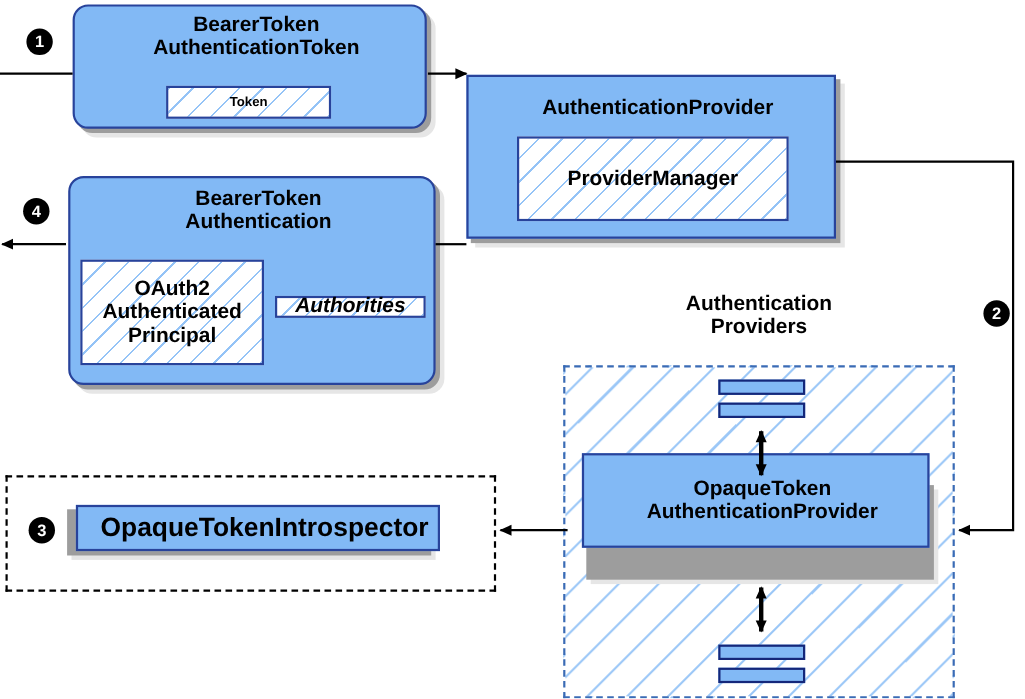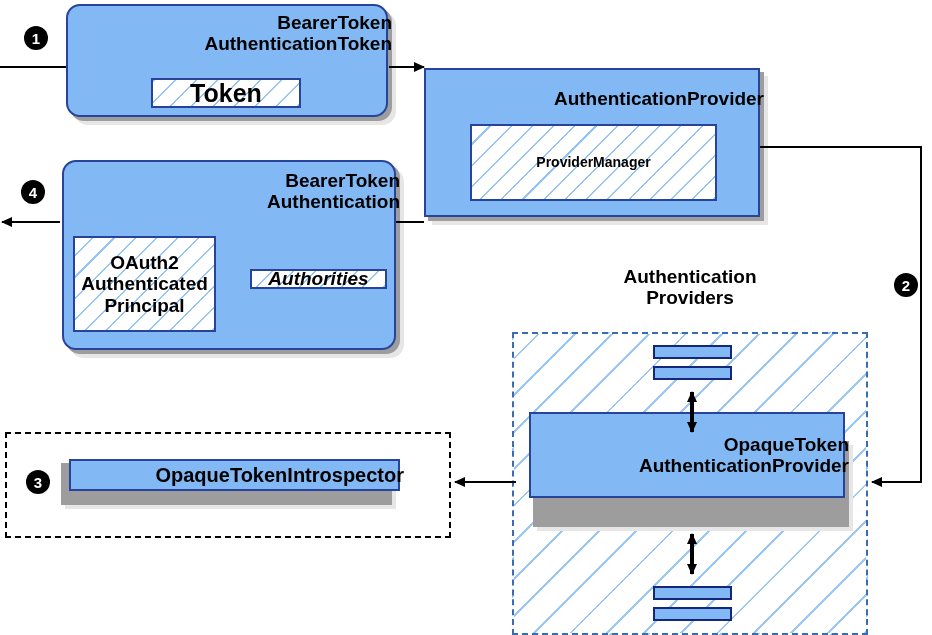--- a/index.html
+++ b/index.html
@@ -25,21 +25,21 @@
     border: 2px solid #28439b;
     color: #000000;
     font-weight: bold;
     display: flex;
     flex-direction: column;
     align-items: center;
     z-index: 5;
   }
   .node .title {
     width: 100%;
-    text-align: right;
+    text-align: center;
     white-space: pre-line;
     line-height: 1.12;
     margin-left: 12px;
   }
   .rounded {
     border-radius: 14px;
   }
   
   .shadow-dark {
     position: absolute;
@@ -212,46 +212,46 @@
   <div class="shadow-dark" style="left:533px; top:441px; width:316px; height:86px;"></div>
   <div class="node" style="left:529px; top:412px; width:316px; height:86px; justify-content:center; font-size:19px;">
     <div class="title">OpaqueToken
 AuthenticationProvider</div>
   </div>
 
   <div class="panel-black-dashed" style="left:5px; top:432px; width:446px; height:106px;"></div>
 
   <div class="shadow-light" style="left:65px; top:467px; width:331px; height:42px;"></div>
   <div class="shadow-dark" style="left:61px; top:463px; width:331px; height:42px;"></div>
-  <div class="node" style="left:69px; top:459px; width:331px; height:32px; justify-content:center; font-size:20px;">
+  <div class="node" style="left:69px; top:459px; width:331px; height:42px; justify-content:center; font-size:24px;">
     <div class="title">OpaqueTokenIntrospector</div>
   </div>
 
   <div class="shadow-light" style="left:432px; top:76px; width:336px; height:149px;"></div>
   <div class="shadow-dark" style="left:428px; top:72px; width:336px; height:149px;"></div>
   <div class="node" style="left:424px; top:68px; width:336px; height:149px; padding-top:18px; font-size:19px;">
     <div class="title">AuthenticationProvider</div>
   </div>
-  <div class="hatch-box" style="left:470px; top:124px; width:247px; height:77px; font-size:14px;">ProviderManager</div>
+  <div class="hatch-box" style="left:470px; top:124px; width:247px; height:77px; font-size:19px;">ProviderManager</div>
 
   <div class="shadow-light rounded" style="left:74px; top:12px; width:322px; height:113px;"></div>
   <div class="shadow-dark rounded" style="left:70px; top:8px; width:322px; height:113px;"></div>
   <div class="node rounded" style="left:66px; top:4px; width:322px; height:113px; padding-top:6px; font-size:19px;">
     <div class="title">BearerToken
 AuthenticationToken</div>
   </div>
-  <div class="hatch-box" style="left:151px; top:78px; width:150px; height:30px; font-size:25px;">Token</div>
+  <div class="hatch-box" style="left:151px; top:78px; width:150px; height:30px; font-size:12px;">Token</div>
 
   <div class="shadow-light rounded" style="left:70px; top:168px; width:334px; height:190px;"></div>
   <div class="shadow-dark rounded" style="left:66px; top:164px; width:334px; height:190px;"></div>
   <div class="node rounded" style="left:62px; top:160px; width:334px; height:190px; padding-top:8px; font-size:19px;">
     <div class="title">BearerToken
 Authentication</div>
   </div>
-  <div class="hatch-box" style="left:73px; top:236px; width:143px; height:96px; font-size:19px;">OAuth2
+  <div class="hatch-box" style="left:73px; top:236px; width:167px; height:96px; font-size:19px;">OAuth2
 Authenticated
 Principal</div>
   <div class="hatch-box" style="left:250px; top:269px; width:137px; height:20px; font-size:19px;font-style:italic;">Authorities</div>
 
   <div class="badge" style="left:24px; top:26px;">1</div>
   <div class="badge" style="left:894px; top:273px;">2</div>
   <div class="badge" style="left:26px; top:470px;">3</div>
   <div class="badge" style="left:21px; top:180px;">4</div>
 
 </div>

